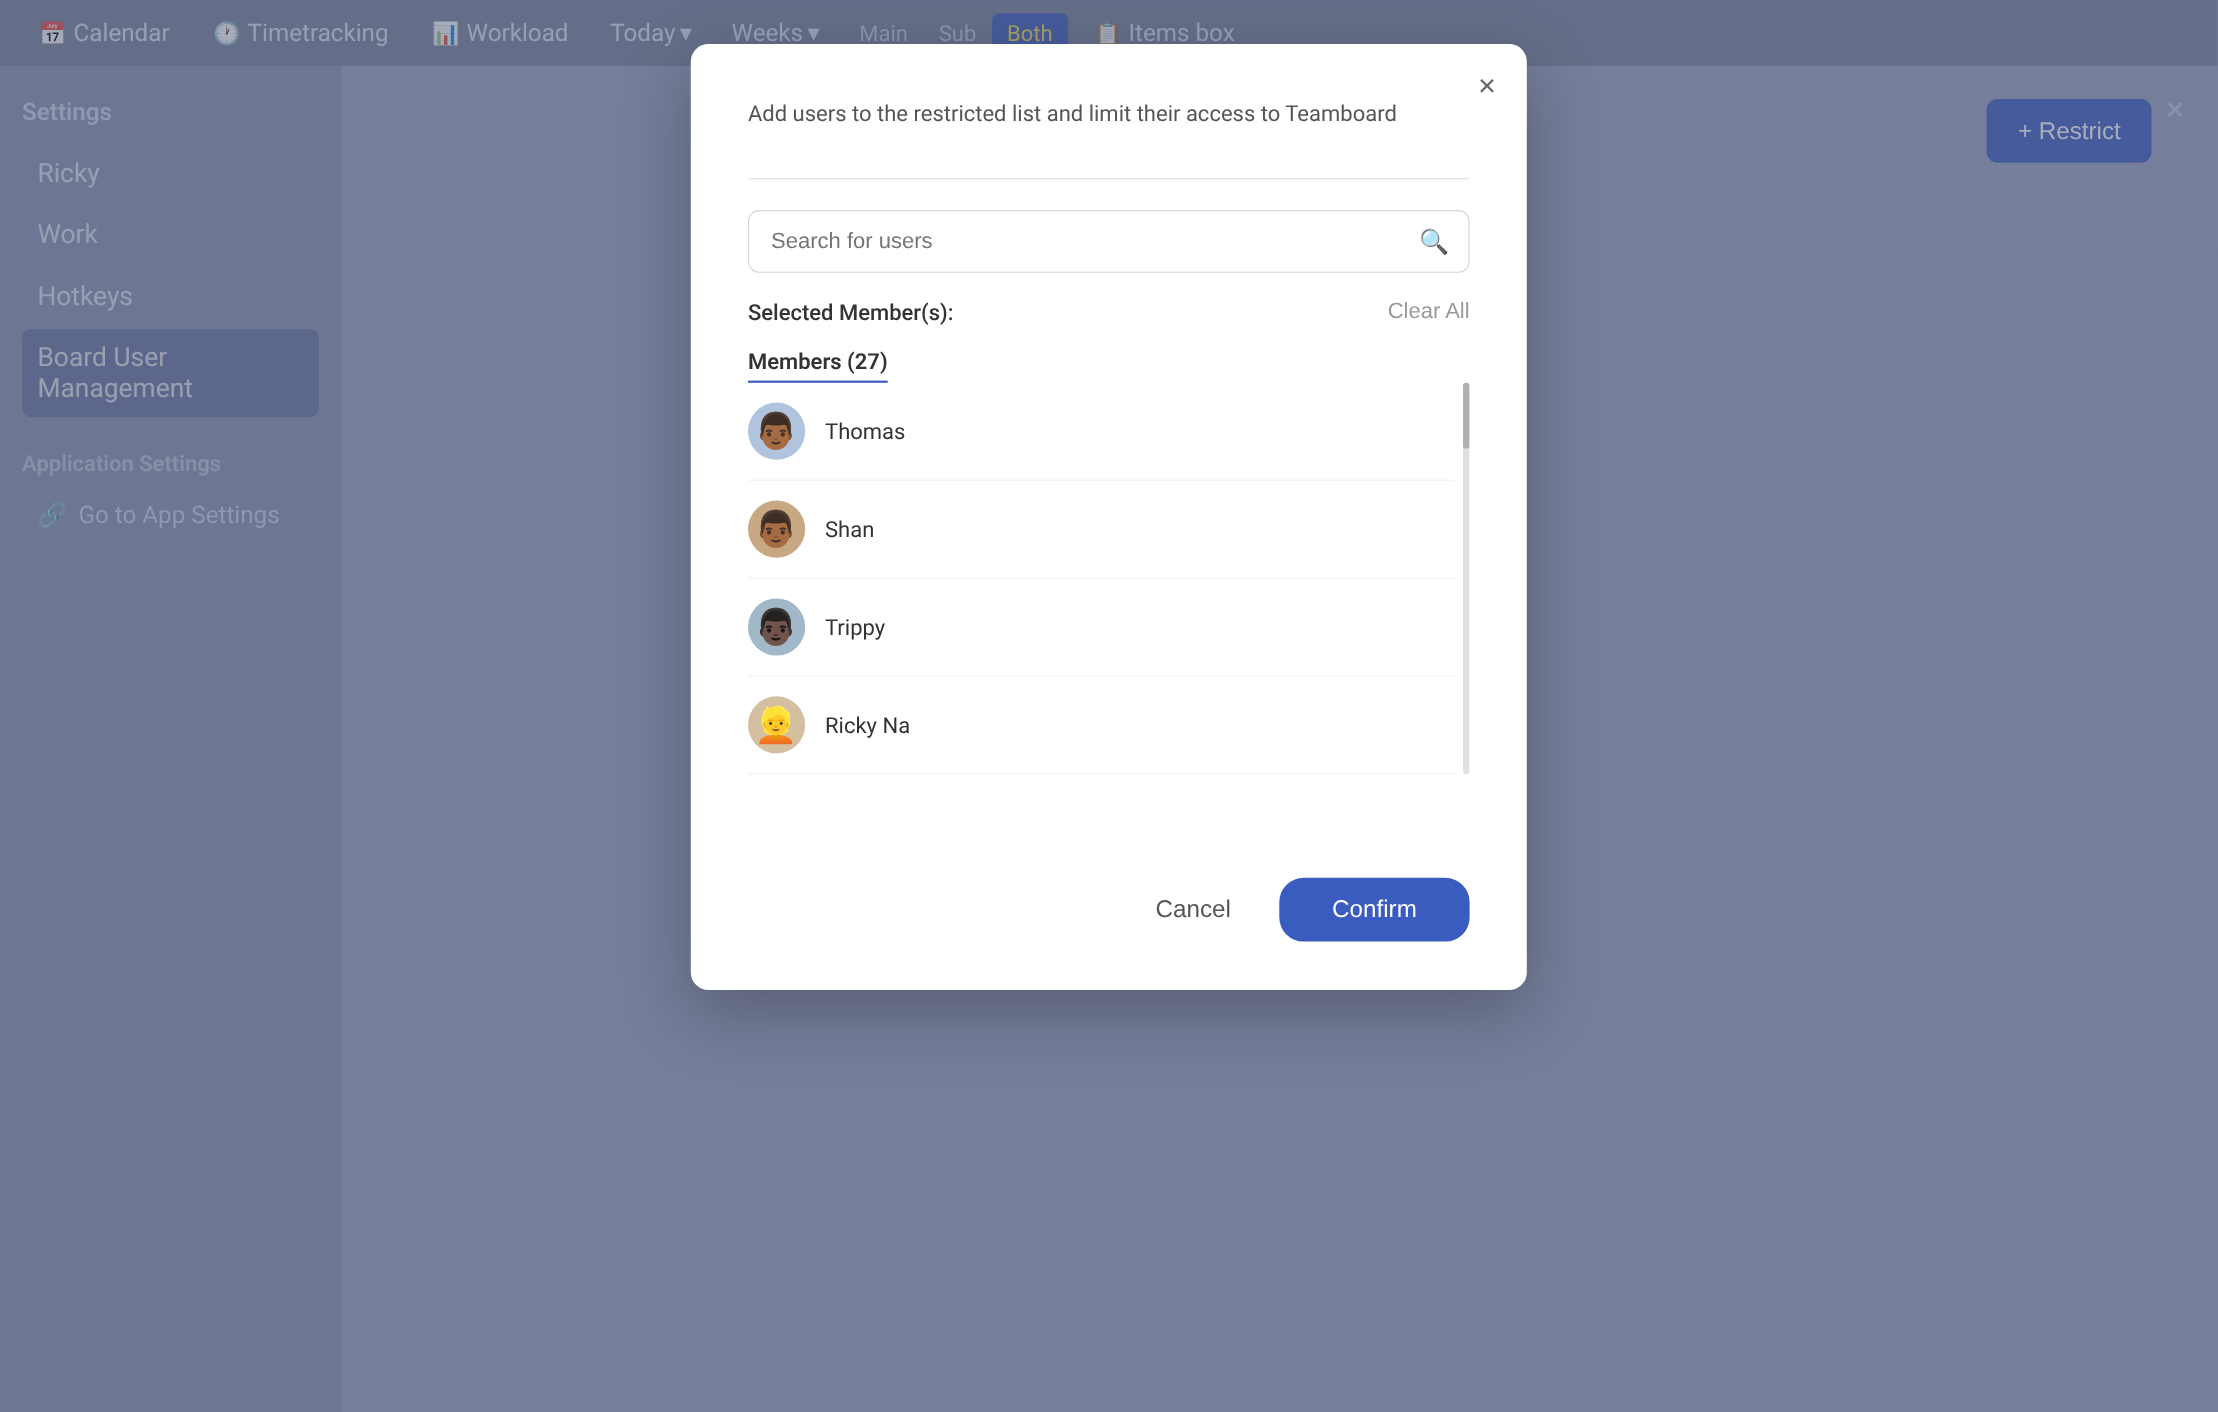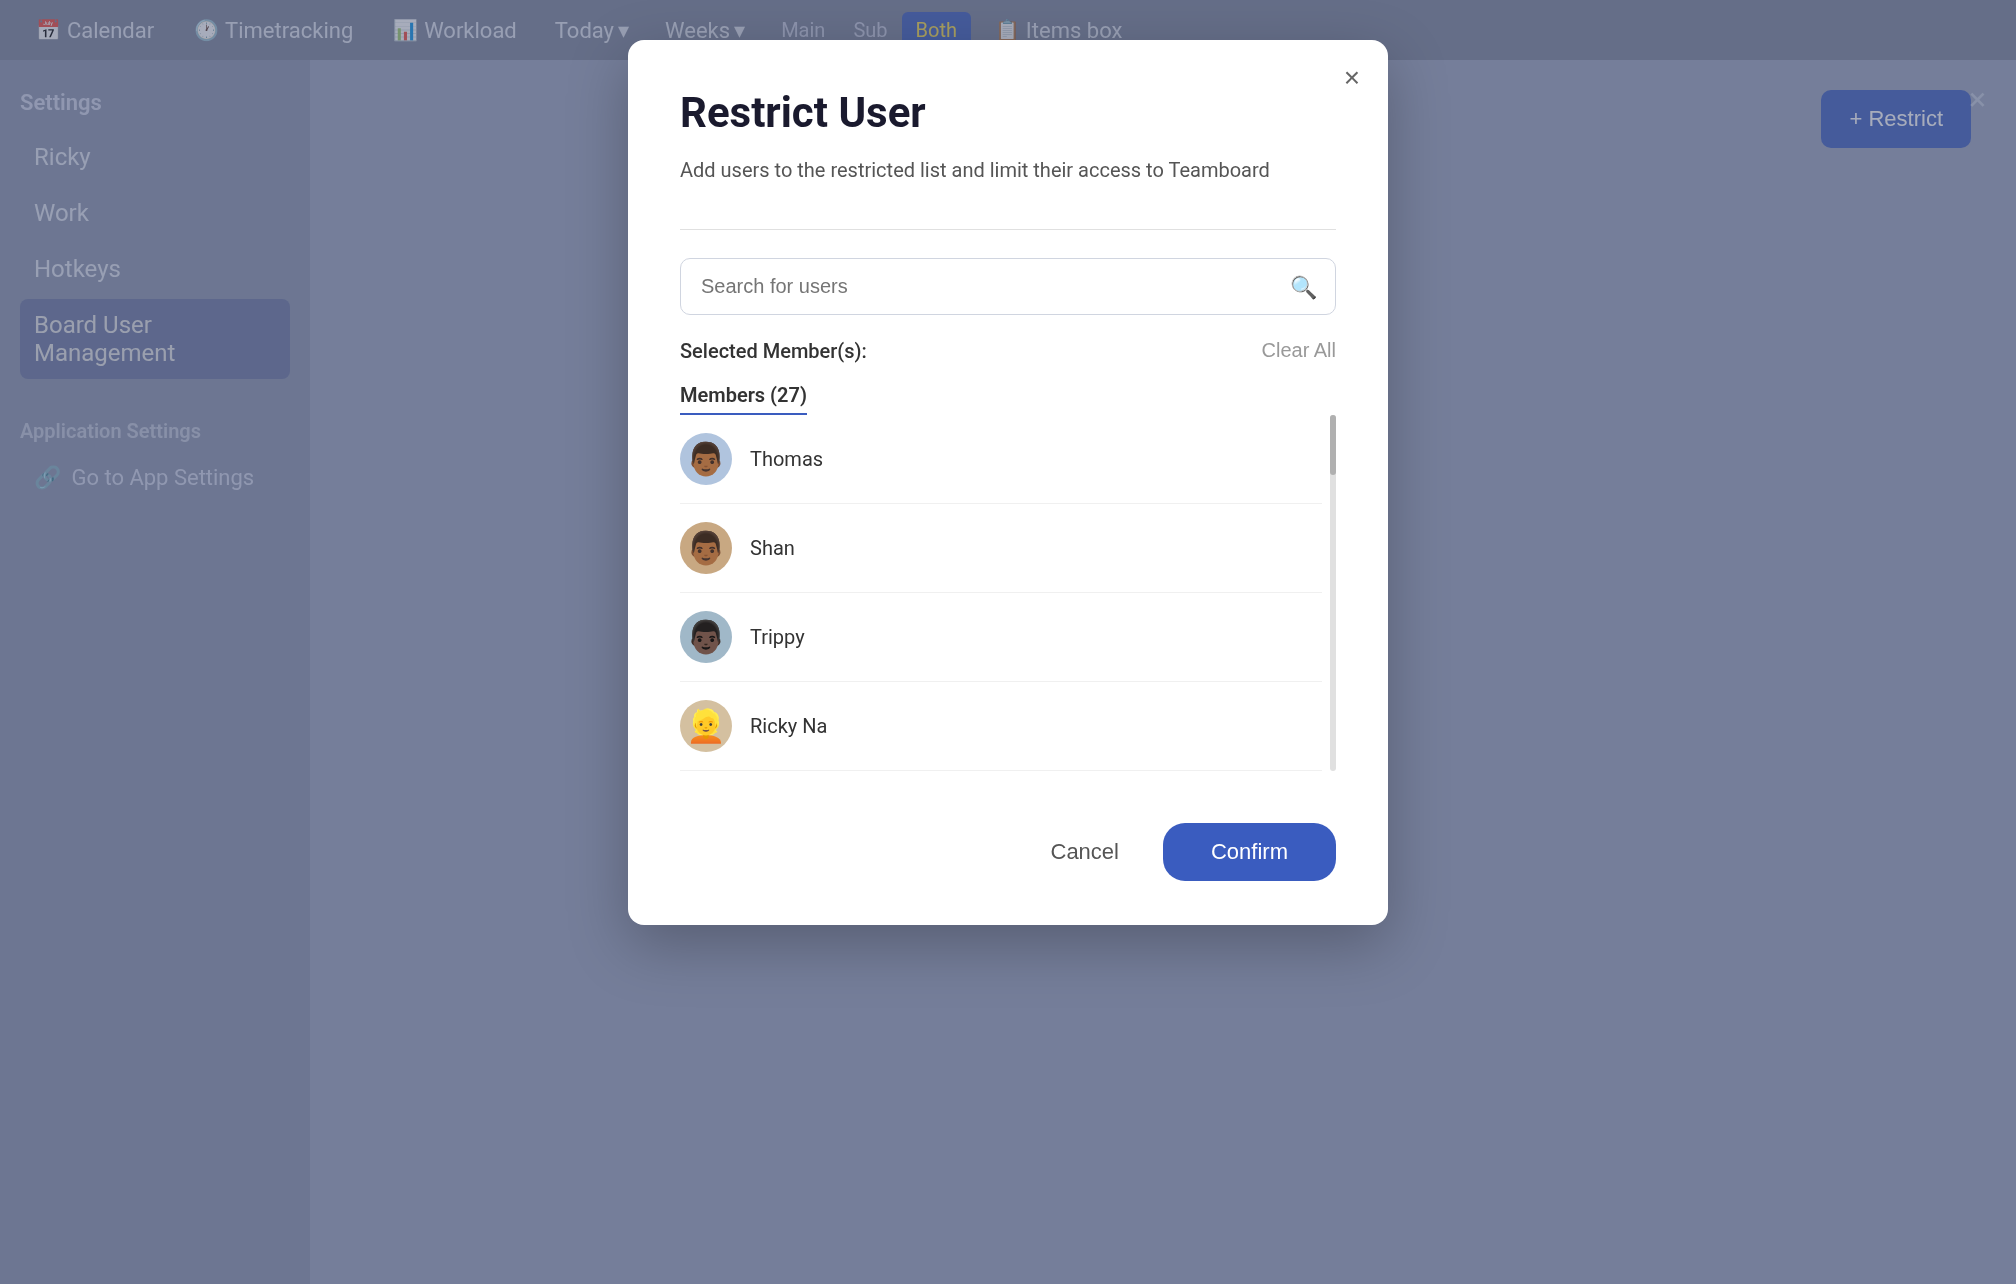--- a/index.html
+++ b/index.html
@@ -99,21 +99,21 @@
       margin-bottom: 4px;
     }
     .sidebar-item.active {
       background: #6a75a0;
       color: #e5e5e5;
     }
     .sidebar-section-title2 {
       font-size: 20px;
       font-weight: 600;
       color: #c0c6d8;
-      margin-top: 40px;
+      margin-top: 30px;
       margin-bottom: 12px;
     }
     .sidebar-app-link {
       display: flex;
       align-items: center;
       gap: 10px;
       font-size: 22px;
       color: #d0d5e8;
       cursor: pointer;
       padding: 10px 14px;
@@ -125,21 +125,21 @@
       top: 60px;
       left: 310px;
       right: 0;
       bottom: 0;
       background: #9aa3bc;
       z-index: 1;
     }
     .restrict-button-area {
       position: absolute;
       top: 30px;
-      right: 45px;
+      right: 60px;
     }
     .restrict-btn {
       display: flex;
       align-items: center;
       gap: 8px;
       background: #3a5cbf;
       color: #fff;
       border: none;
       border-radius: 10px;
       padding: 16px 28px;
@@ -430,21 +430,20 @@
   <div class="restrict-button-area">
     <button class="restrict-btn">+ Restrict</button>
   </div>
   <div class="panel-close">×</div>
 </div>
 
 <div class="modal-overlay">
   <div class="modal">
     <button class="modal-close">×</button>
 
-    <div class="modal-title">Restrict User</div>
     <div class="modal-description">Add users to the restricted list and limit their access to Teamboard</div>
 
     <hr class="modal-divider">
 
     <div class="search-wrapper">
       <input class="search-input" type="text" placeholder="Search for users" style="">
       <div class="search-icon-wrapper">🔍</div>
     </div>
 
     <div class="selected-members-row">

